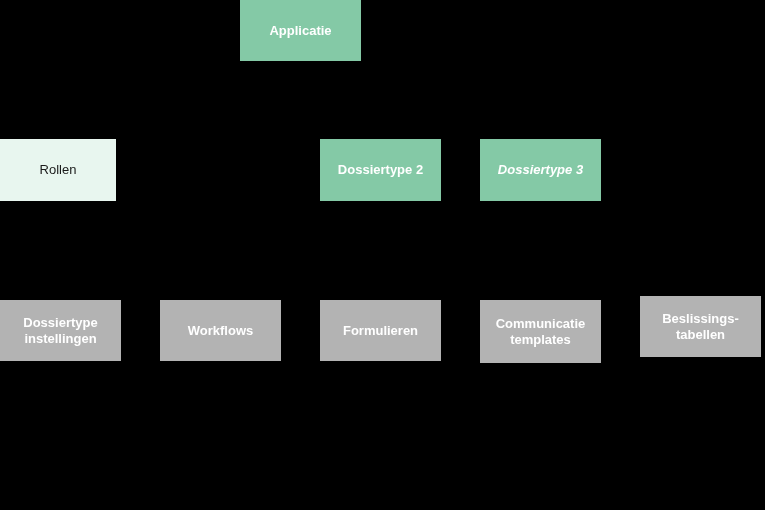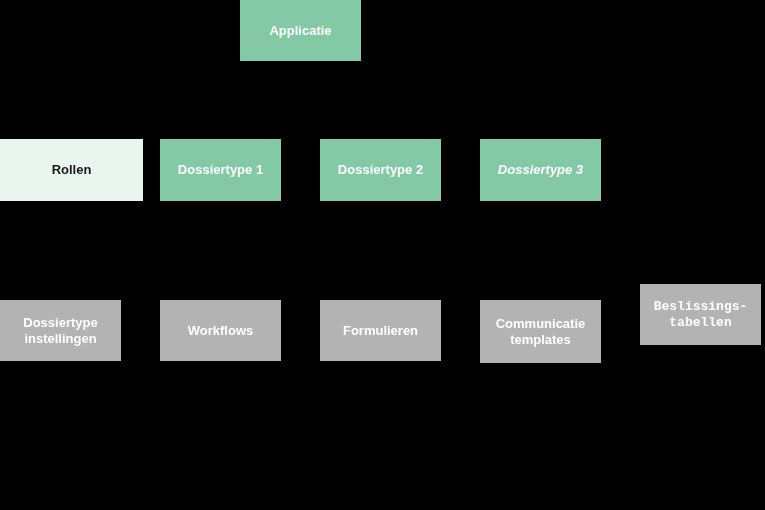--- a/index.html
+++ b/index.html
@@ -79,27 +79,24 @@
   <div class="edge v" style="left:60px;  top:241px; height:59px;"></div>
   <div class="edge v" style="left:220px; top:241px; height:59px;"></div>
   <div class="edge v" style="left:380px; top:241px; height:59px;"></div>
   <div class="edge v" style="left:540px; top:241px; height:59px;"></div>
   <div class="edge v" style="left:700px; top:241px; height:59px;"></div>
 
   <div class="node green" style="left:240px; top:0px; width:121px; height:61px;">
     <span class="node-label">Applicatie</span>
   </div>
 
-  <div class="node mint" style="left:0px; top:139px; width:143px; height:62px;font-weight:bold;">
+  <div class="node mint" style="left:0px; top:139px; width:116px; height:62px;">
     <span class="node-label">Rollen</span>
   </div>
 
-  <div class="node green" style="left:160px; top:139px; width:121px; height:62px;">
-    <span class="node-label">Dossiertype 1</span>
-  </div>
 
   <div class="node green" style="left:320px; top:139px; width:121px; height:62px;text-align:right;">
     <span class="node-label">Dossiertype 2</span>
   </div>
 
   <div class="node green" style="left:480px; top:139px; width:121px; height:62px;font-style:italic;">
     <span class="node-label">Dossiertype 3</span>
   </div>
 
   <div class="node gray" style="left:160px; top:300px; width:121px; height:61px;">
@@ -113,18 +110,18 @@
 
   <div class="node gray" style="left:320px; top:300px; width:121px; height:61px;">
     <span class="node-label">Formulieren</span>
   </div>
 
   <div class="node gray" style="left:480px; top:300px; width:121px; height:63px;">
     <span class="node-label">Communicatie
 templates</span>
   </div>
 
-  <div class="node gray" style="left:640px; top:284px; width:121px; height:61px;font-family:Liberation Mono, monospace;">
+  <div class="node gray" style="left:640px; top:296px; width:121px; height:61px;">
     <span class="node-label">Beslissings-
 tabellen</span>
   </div>
 
 </div>
 
 </body></html>

